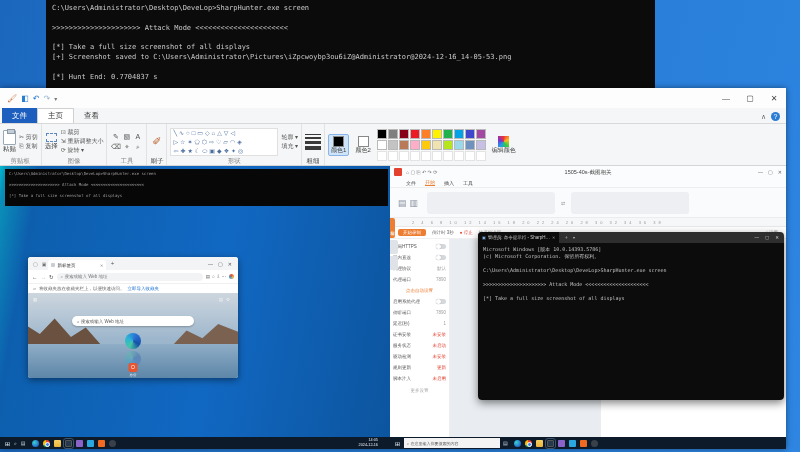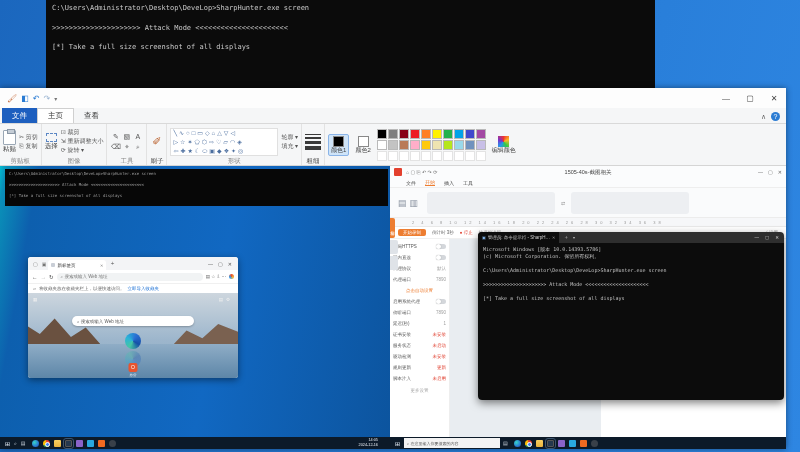--- a/index.html
+++ b/index.html
@@ -170,21 +170,23 @@
 
 <div id="screen">
 
   <div id="real-console" class="abs mono">
     <div id="rc-body">
         <div class="cline">C:\Users\Administrator\Desktop\DeveLop&gt;SharpHunter.exe screen</div>
         <div class="cline">&nbsp;</div>
         <div class="cline">&gt;&gt;&gt;&gt;&gt;&gt;&gt;&gt;&gt;&gt;&gt;&gt;&gt;&gt;&gt;&gt;&gt;&gt;&gt;&gt;&gt; Attack Mode &lt;&lt;&lt;&lt;&lt;&lt;&lt;&lt;&lt;&lt;&lt;&lt;&lt;&lt;&lt;&lt;&lt;&lt;&lt;&lt;&lt;&lt;</div>
         <div class="cline">&nbsp;</div>
         <div class="cline">[*] Take a full size screenshot of all displays</div>
+        <div class="cline">[+] Screenshot saved to C:\Users\Administrator\Pictures\iZpcwoybp3ou6iZ@Administrator@2024-12-16_14-05-53.png</div>
         <div class="cline">&nbsp;</div>
+        <div class="cline">[*] Hunt End: 0.7704837 s</div>
       </div>
   </div>
 
   <div id="paint" class="abs">
 
     <div class="p-title">
       <span class="qatg" style="color:#c46a3a">🖌</span>
       <span class="qatg">◧</span>
       <span class="qatg">↶</span>
       <span class="qatg" style="color:#9db6d2">↷</span>

